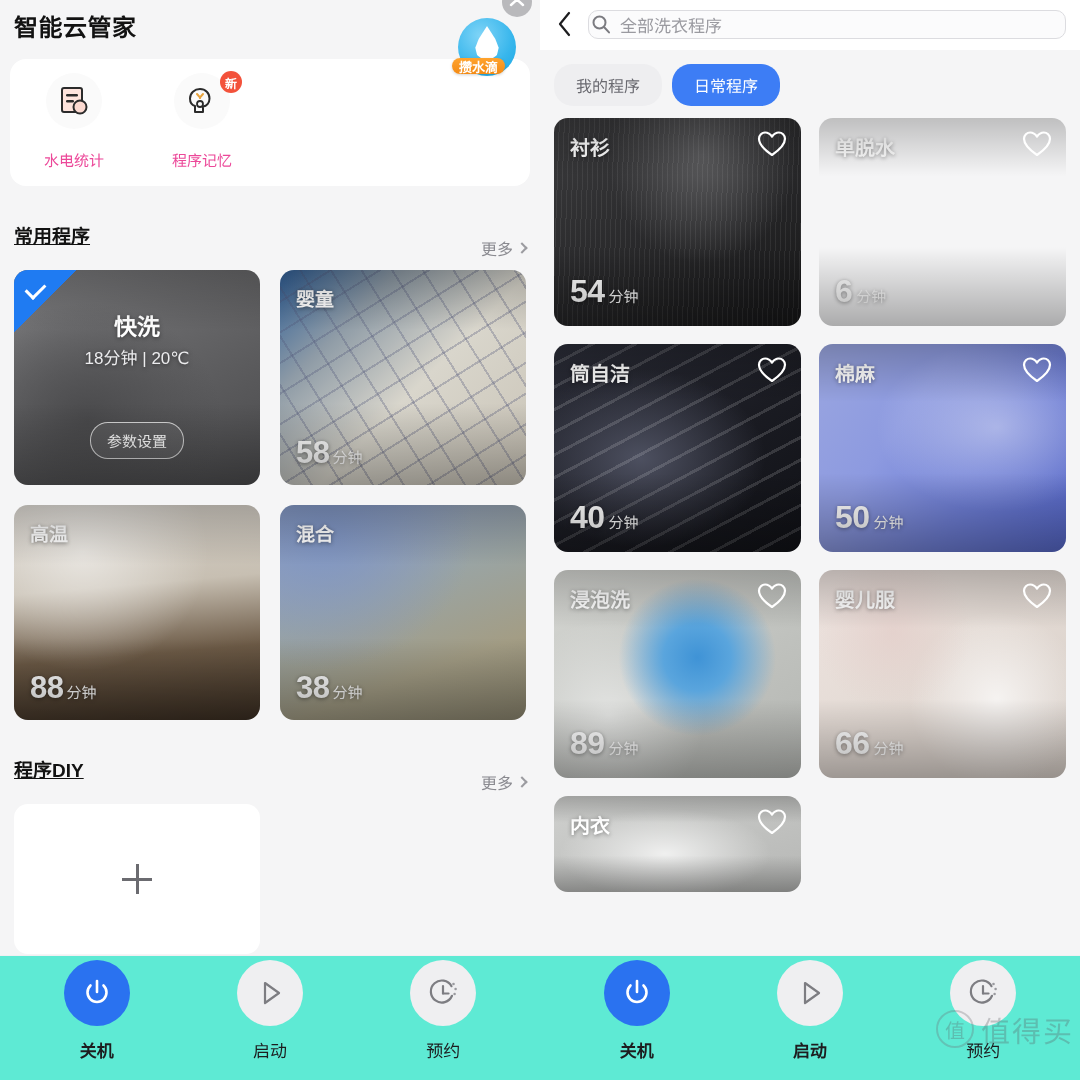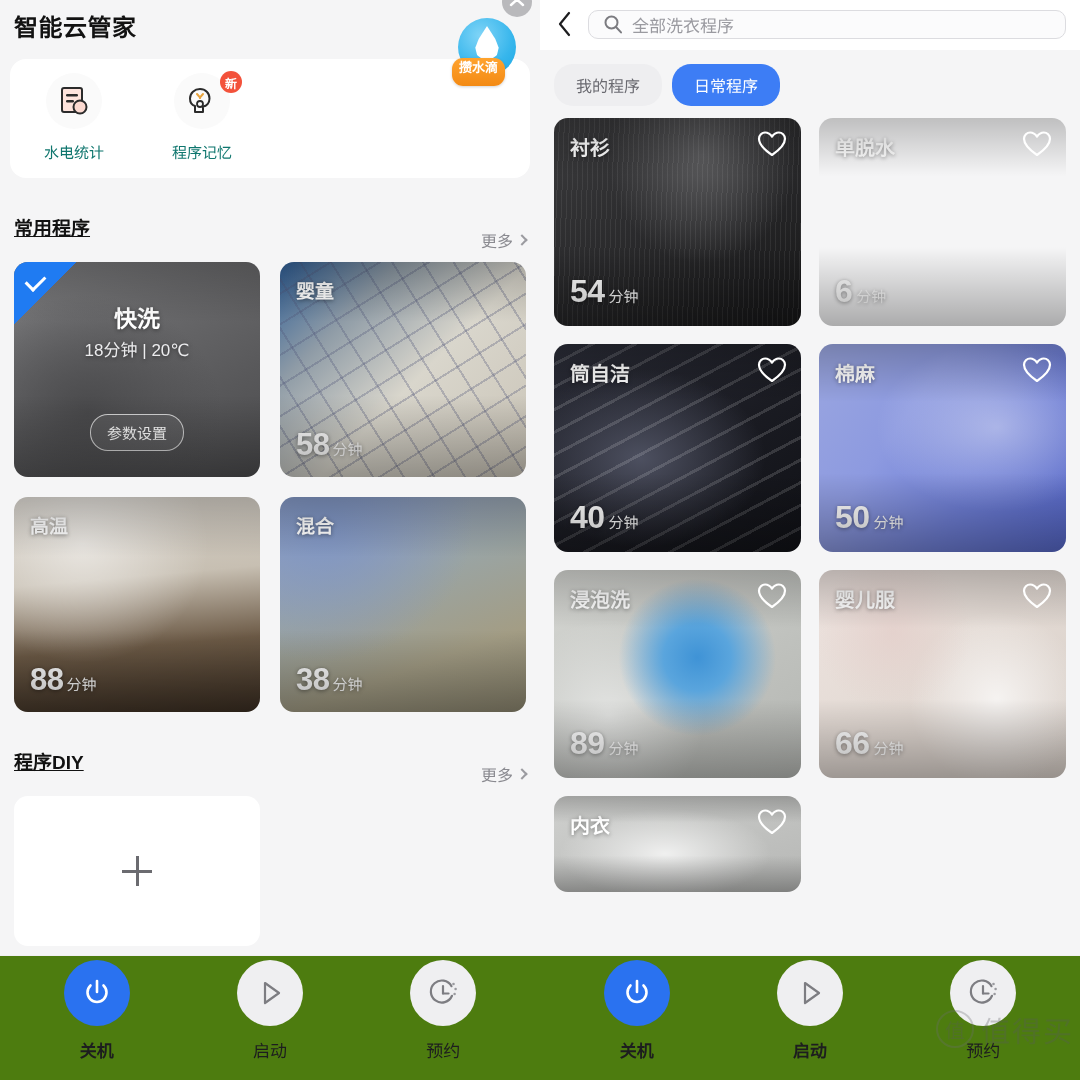--- a/index.html
+++ b/index.html
@@ -38,21 +38,21 @@
   }
   .drop-shape {
     position: absolute; left: 22px; top: 8px;
     width: 26px; height: 34px;
     background: #ffffff;
     border-radius: 50% 50% 50% 50% / 62% 62% 38% 38%;
     clip-path: polygon(50% 0%, 82% 38%, 95% 64%, 88% 86%, 62% 100%, 38% 100%, 12% 86%, 5% 64%, 18% 38%);
   }
   .drop-pill {
     position: absolute; left: 0; top: 40px;
-    padding: 3px 7px 12px; border-radius: 11px;
+    padding: 3px 7px 0; border-radius: 11px;
     background: linear-gradient(180deg,#ffa32e,#f38a14);
     color: #fff; font-size: 13px; font-weight: bold;
     white-space: nowrap; line-height: 1;
     box-shadow: 0 1px 3px rgba(0,0,0,.18);
   }
 
   
   .collapse-btn {
     position: absolute; right: 8px; top: -13px;
     width: 30px; height: 30px; border-radius: 50%;
@@ -69,21 +69,21 @@
   .quick-item {
     flex: 0 0 128px; display: flex; flex-direction: column;
     align-items: center; position: relative;
   }
   .qi-iconwrap {
     width: 56px; height: 56px; border-radius: 50%;
     background: #fafafa;
     display: flex; align-items: center; justify-content: center;
     position: relative;
   }
-  .qi-label { margin-top: 12px; font-size: 15px; color: #0f766e; }
+  .qi-label { margin-top: 20px; font-size: 15px; color: #ec4899; }
   .new-badge {
     position: absolute; right: 24px; top: -2px;
     width: 22px; height: 22px; border-radius: 50%;
     background: #f3523b; color: #fff;
     font-size: 12px; font-weight: bold;
     display: flex; align-items: center; justify-content: center;
     z-index: 3;
   }
 
   
@@ -168,21 +168,21 @@
     display: flex; align-items: center; gap: 10px;
     padding: 8px 14px 10px 12px; background: #fff;
   }
   .back-arrow {
     width: 26px; height: 32px; flex: 0 0 26px;
     display: flex; align-items: center; justify-content: center;
   }
   .search-box {
     flex: 1; height: 29px; border-radius: 10px;
     border: 1px solid #dcdce0; background: #fbfbfc;
-    display: flex; align-items: center; gap: 9px; padding: 0 14px;
+    display: flex; align-items: center; gap: 9px; padding: 0 2px;
   }
   .search-ph { color: #9a9aa0; font-size: 17px; }
 
   .tabs { display: flex; gap: 10px; padding: 14px 14px 12px; }
   .tab {
     padding: 9px 22px; border-radius: 19px; font-size: 16px;
     background: #eeeef0; color: #6a6a70;
   }
   .tab.active { background: #3d7df5; color: #ffffff; font-weight: 500; }
 
@@ -198,21 +198,21 @@
     text-shadow: 0 1px 4px rgba(0,0,0,.4);
   }
   .rcard .rtime { position: absolute; left: 16px; bottom: 16px; text-shadow: 0 1px 4px rgba(0,0,0,.4); }
   .rtime .num { font-size: 32px; font-weight: bold; letter-spacing: -.5px; }
   .rtime .unit { font-size: 15px; margin-left: 4px; }
   .heart { position: absolute; right: 14px; top: 12px; z-index: 4; }
 
   
   .bottom-bar {
     position: absolute; left: 0; bottom: 0; width: 540px; height: 125px;
-    background: #4d7c0f; display: flex; align-items: center;
+    background: #5eead4; display: flex; align-items: center;
     justify-content: space-around; padding: 0 10px 14px;
     border-top: 1px solid #f0f0f2;
   }
   .bb-item { display: flex; flex-direction: column; align-items: center; gap: 11px; }
   .bb-circle {
     width: 66px; height: 66px; border-radius: 50%;
     background: #efeff1; display: flex; align-items: center; justify-content: center;
   }
   .bb-circle.on { background: #2a72f0; }
   .bb-label { font-size: 17px; color: #1d1d1f; }

